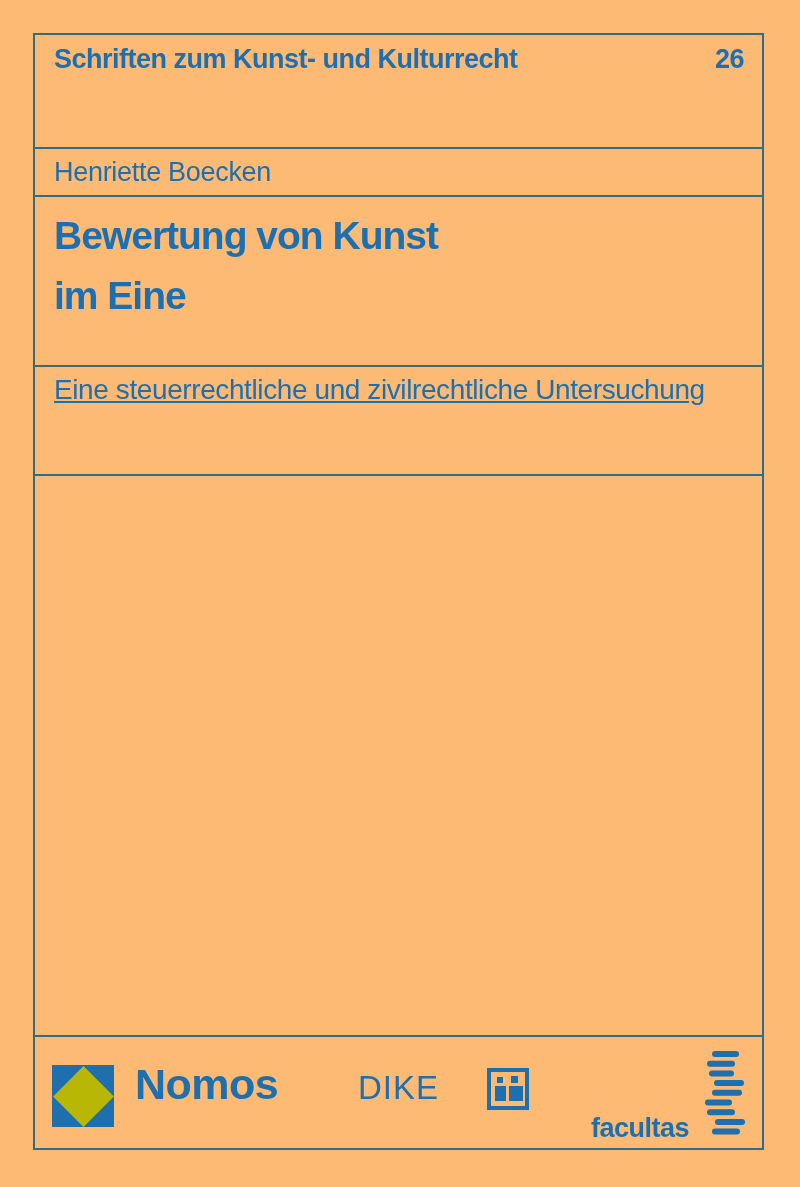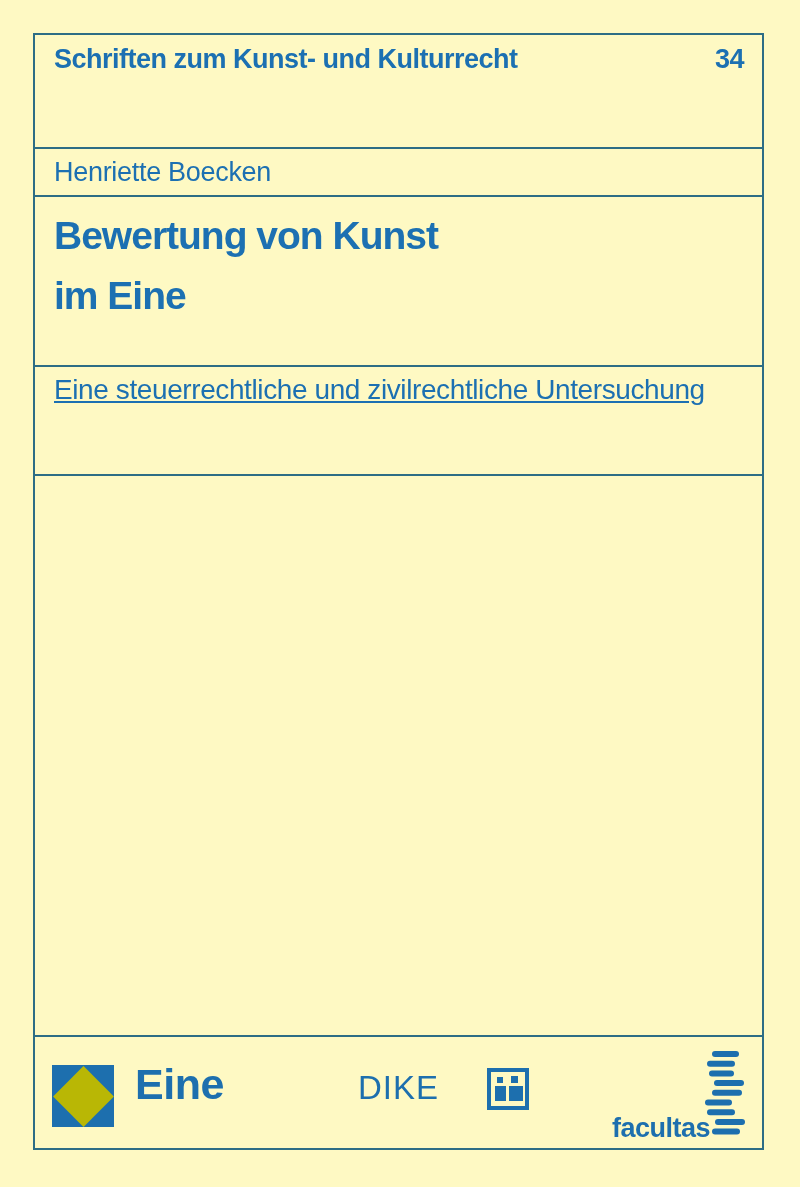--- a/index.html
+++ b/index.html
@@ -4,21 +4,21 @@
 <style>
   html, body {
     margin: 0;
     padding: 0;
     background: #b9b705;
   }
   .cover {
     position: relative;
     width: 800px;
     height: 1187px;
-    background: #fef9c3;
+    background: #fdba74;
     font-family: "Liberation Sans", sans-serif;
     color: #1c70b2;
     overflow: hidden;
   }
   .frame {
     position: absolute;
     left: 33px;
     top: 33px;
     width: 731px;
     height: 1117px;
@@ -107,21 +107,21 @@
     letter-spacing: 1px;
     color: #1d6fae;
   }
   .dike-icon {
     position: absolute;
     left: 452px;
     top: 31px;
   }
   .facultas-text {
     position: absolute;
-    left: 577px;
+    left: 556px;
     top: 76px;
     font-size: 27px;
     line-height: 30px;
     font-weight: bold;
     letter-spacing: -0.5px;
     color: #1d6fae;
   }
   .facultas-bars {
     position: absolute;
     left: 670px;
@@ -129,21 +129,21 @@
   }
 </style>
 </head>
 <body>
 
 <div class="cover">
   <div class="frame">
 
     <div class="sec sec-header">
       <span>Schriften zum Kunst- und Kulturrecht</span>
-      <span>34</span>
+      <span>26</span>
     </div>
 
     <div class="sec sec-author">
       <span>Henriette Boecken</span>
     </div>
 
     <div class="sec sec-title">
       <div>Bewertung von Kunst</div>
       <div>im Eine</div>
     </div>
@@ -152,21 +152,21 @@
       <span>Eine steuerrechtliche und zivilrechtliche Untersuchung</span>
     </div>
 
     <div class="sec sec-spacer"></div>
 
     <div class="sec sec-publishers">
 
       <div class="nomos-mark">
         <div class="nomos-diamond"></div>
       </div>
-      <div class="nomos-text">Eine</div>
+      <div class="nomos-text">Nomos</div>
 
       <div class="dike-text">DIKE</div>
       <svg class="dike-icon" width="42" height="42" viewBox="0 0 42 42" xmlns="http://www.w3.org/2000/svg">
         <rect x="2" y="2" width="38" height="38" fill="none" stroke="#1d6fae" stroke-width="4"></rect>
         <rect x="10" y="9" width="6" height="6" fill="#1d6fae"></rect>
         <rect x="8" y="18" width="11" height="15" fill="#1d6fae"></rect>
         <rect x="24" y="8" width="7" height="7" fill="#1d6fae"></rect>
         <rect x="22" y="18" width="14" height="15" fill="#1d6fae"></rect>
       </svg>
 

